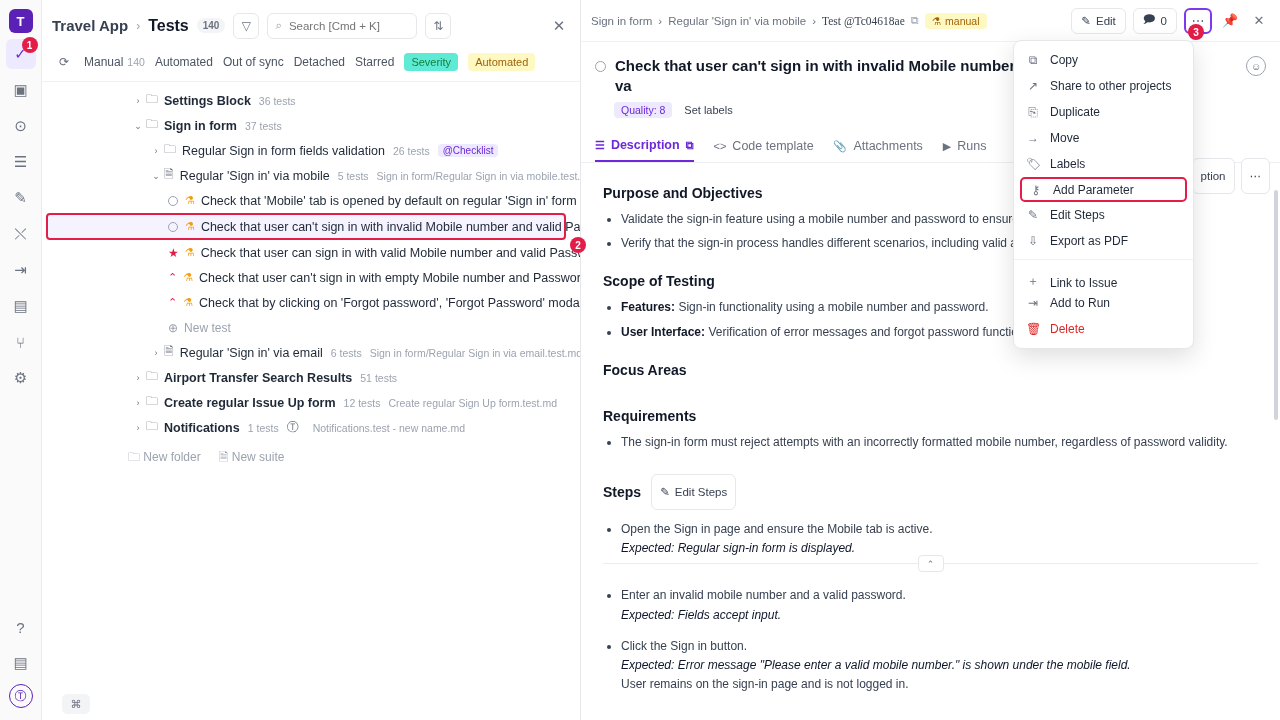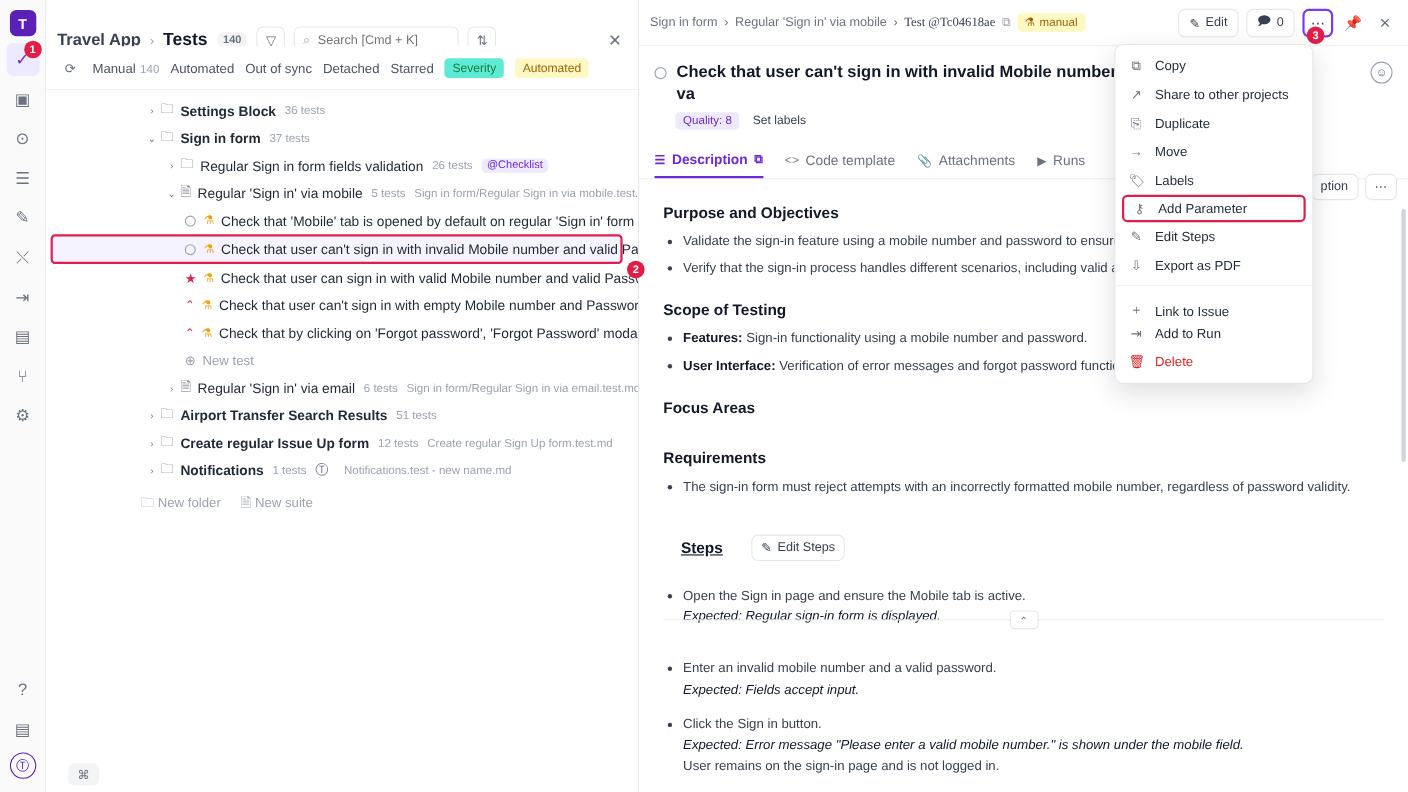--- a/index.html
+++ b/index.html
@@ -32,21 +32,21 @@
   .appbar .bottom-ic { width:30px;height:30px;margin-bottom:6px;border-radius:6px;
     display:flex;align-items:center;justify-content:center;color:#6b7280;font-size:15px;}
   .appbar .ring {
     width:24px;height:24px;border:1.6px solid #5b21b6;border-radius:50%;
     color:#5b21b6;font-size:12px;display:flex;align-items:center;justify-content:center;
     margin-bottom:12px;
   }
 
   
   .topbar {
-    position:absolute; left:42px; top:16px; width:538px; height:42px;
+    position:absolute; left:42px; top:5px; width:538px; height:42px;
     display:flex; align-items:center; gap:8px; padding:0 10px;
     border-bottom:1px solid #ececec; background:#fff;
   }
   .crumb-app { font-size:15px; font-weight:600; color:#374151; }
   .crumb-sep { color:#9ca3af; font-size:12px; }
   .crumb-tests { font-size:16px; font-weight:700; color:#111827; }
   .badge-count {
     background:#f3f4f6; color:#6b7280; font-size:10px; font-weight:600;
     border-radius:9px; padding:2px 6px;
   }
@@ -162,35 +162,35 @@
     display:flex; align-items:center; gap:20px; padding:10px 14px 0 14px;
     border-bottom:1px solid #eceef1; margin-top:10px; position:relative;
   }
   .tab { display:flex; align-items:center; gap:6px; font-size:12.5px; color:#6b7280;
     padding-bottom:8px; }
   .tab.active { color:#6d28d9; border-bottom:2px solid #6d28d9; font-weight:600;}
   .tab .ti { font-size:11px; }
 
   .desc-btn-row { position:absolute; right:10px; top:158px; display:flex; gap:6px; z-index:5;}
   .desc-btn {
-    border:1px solid #e5e7eb; border-radius:6px; background:#fff; height:24px;
+    border:1px solid #e5e7eb; border-radius:6px; background:#fff; height:36px;
     padding:0 8px; font-size:11.5px; color:#374151; display:flex; align-items:center; gap:5px;
   }
 
   .body {
     padding:22px 22px 0 22px; height:540px; overflow:hidden; position:relative;
   }
   .body h3 { font-size:14px; color:#111827; margin:0 0 9px 0; }
   .body h3.sp { margin-top:20px; }
   .body ul { margin:0 0 0 18px; padding:0; }
   .body li { font-size:12px; line-height:1.6; color:#374151; margin-bottom:5px; }
   .body li b { color:#111827; }
   .body li i { color:#0f172a; }
   .steps-head { display:flex; align-items:center; gap:10px; margin:22px 0 10px 0;}
-  .steps-head h3 { margin:16px;text-decoration:underline; }
+  .steps-head h3 { margin:0; }
   .collapse-pill {
     position:absolute; left:50%; transform:translateX(-50%); top:392px;
     width:26px;height:17px;border:1px solid #e5e7eb;border-radius:4px;background:#fff;
     display:flex;align-items:center;justify-content:center;color:#6b7280;font-size:9px; z-index:4;
   }
   .divider-line { position:absolute; left:22px; right:22px; top:400px; height:1px; background:#ececec; }
 
   
   .vscroll { position:absolute; width:4px; border-radius:2px; background:#d1d5db; }
 

